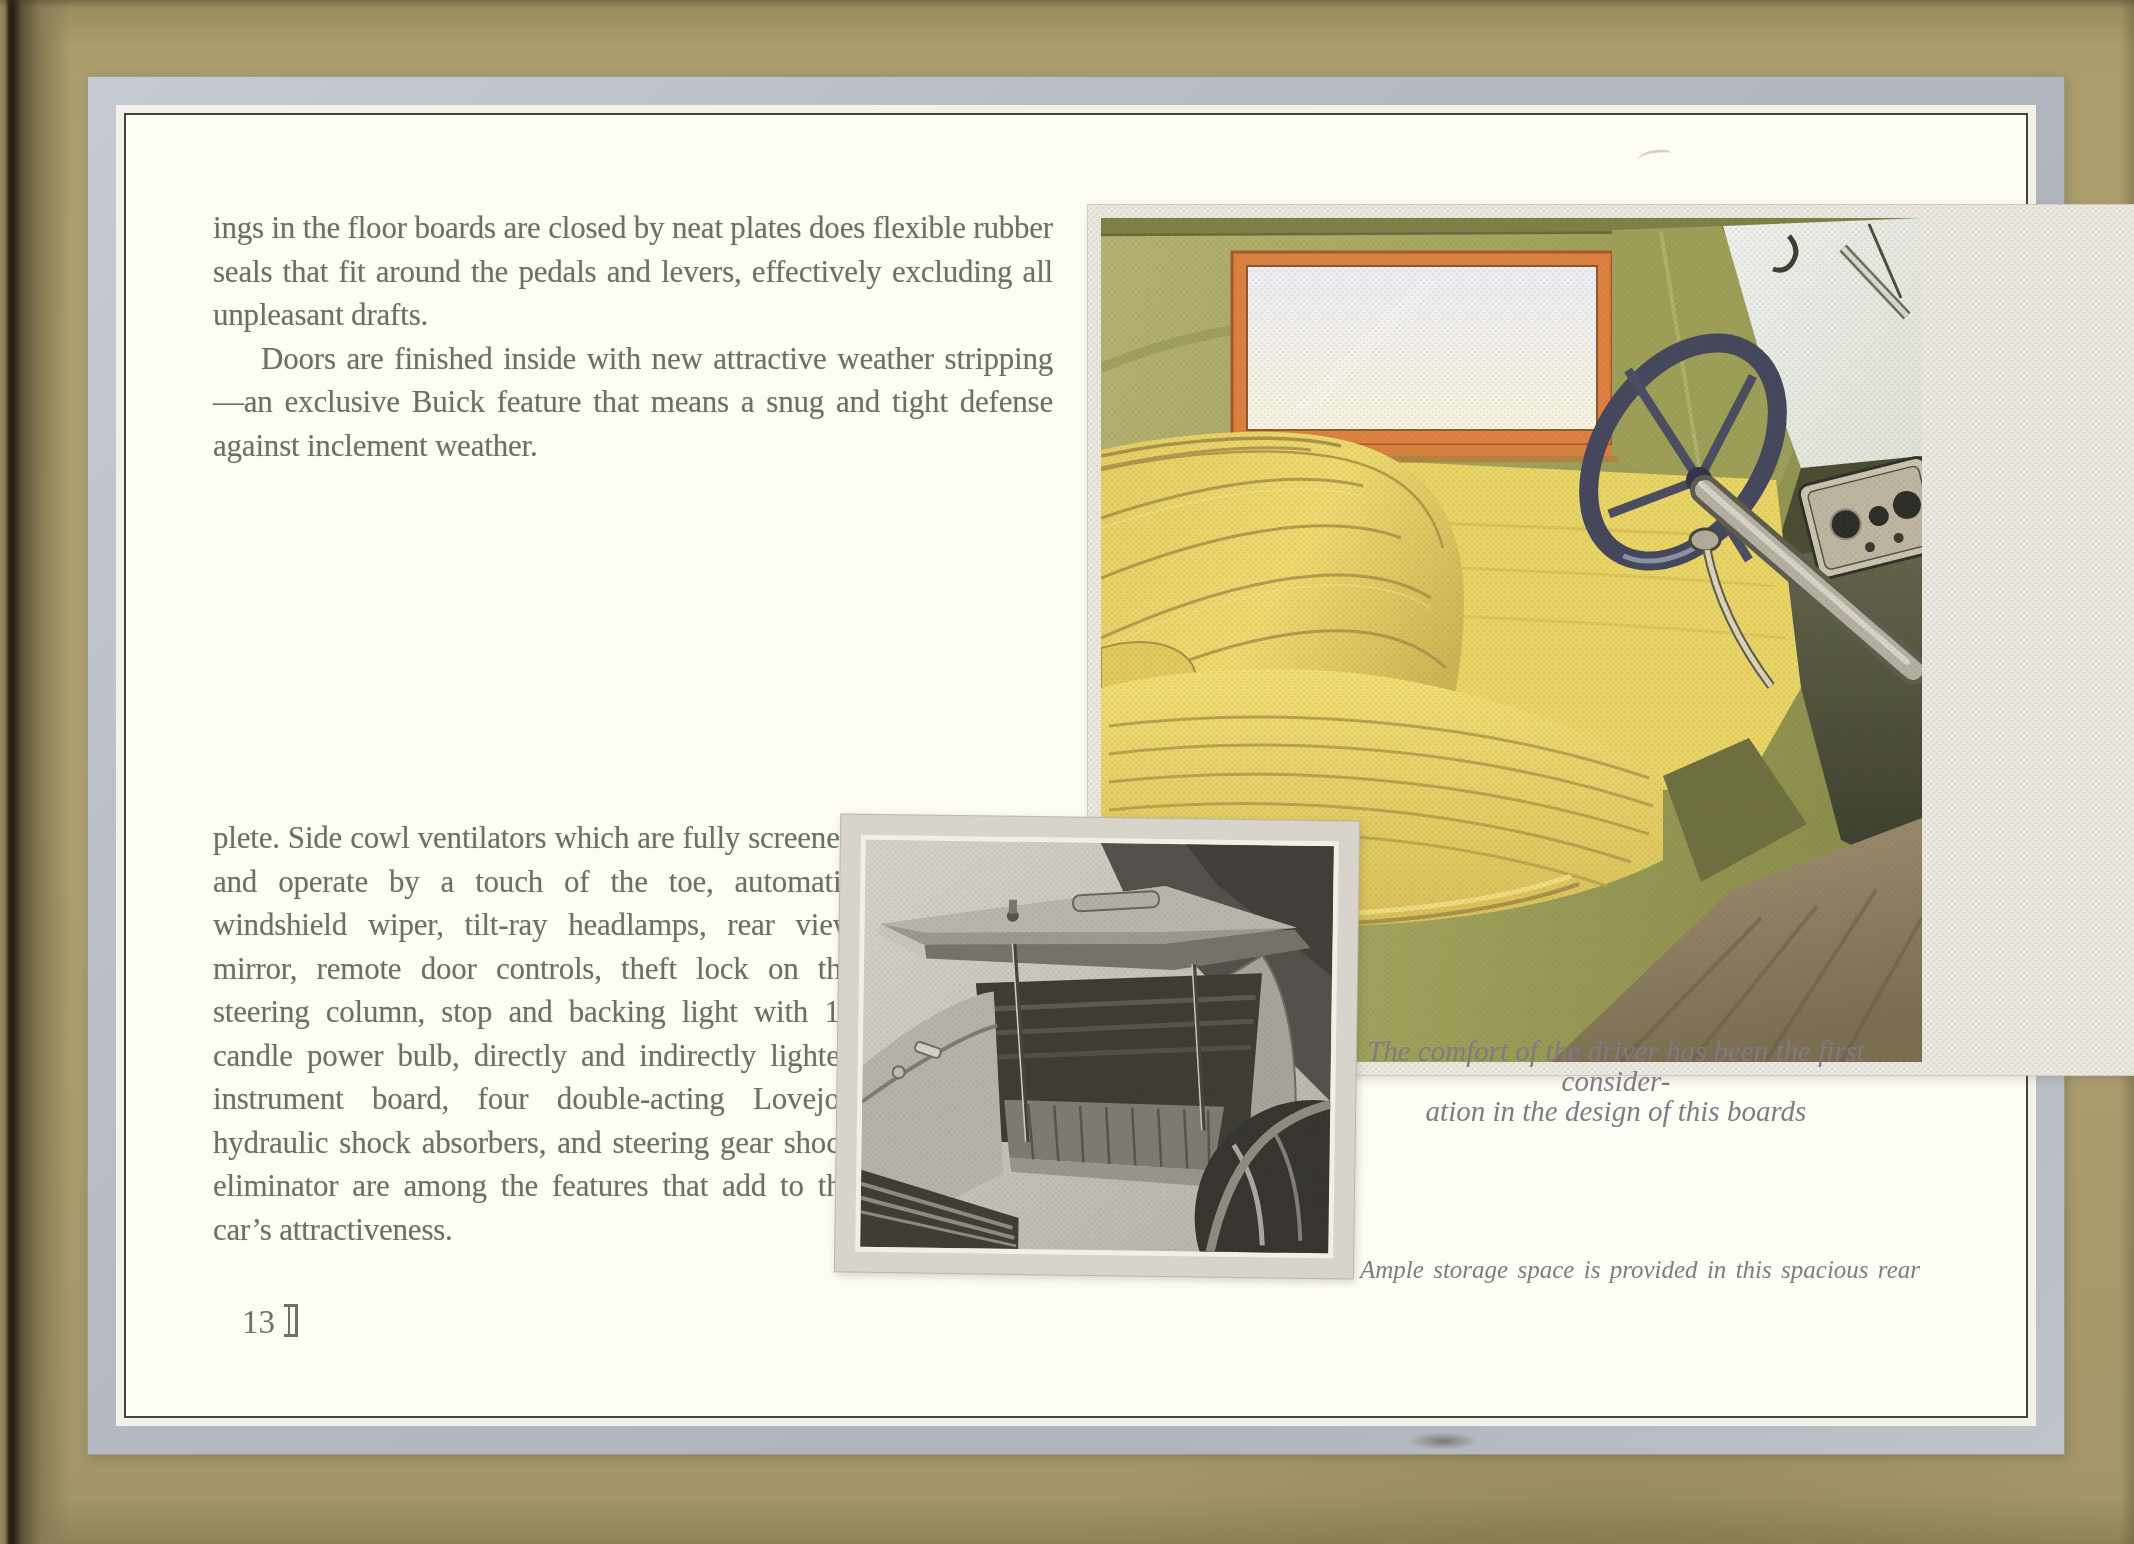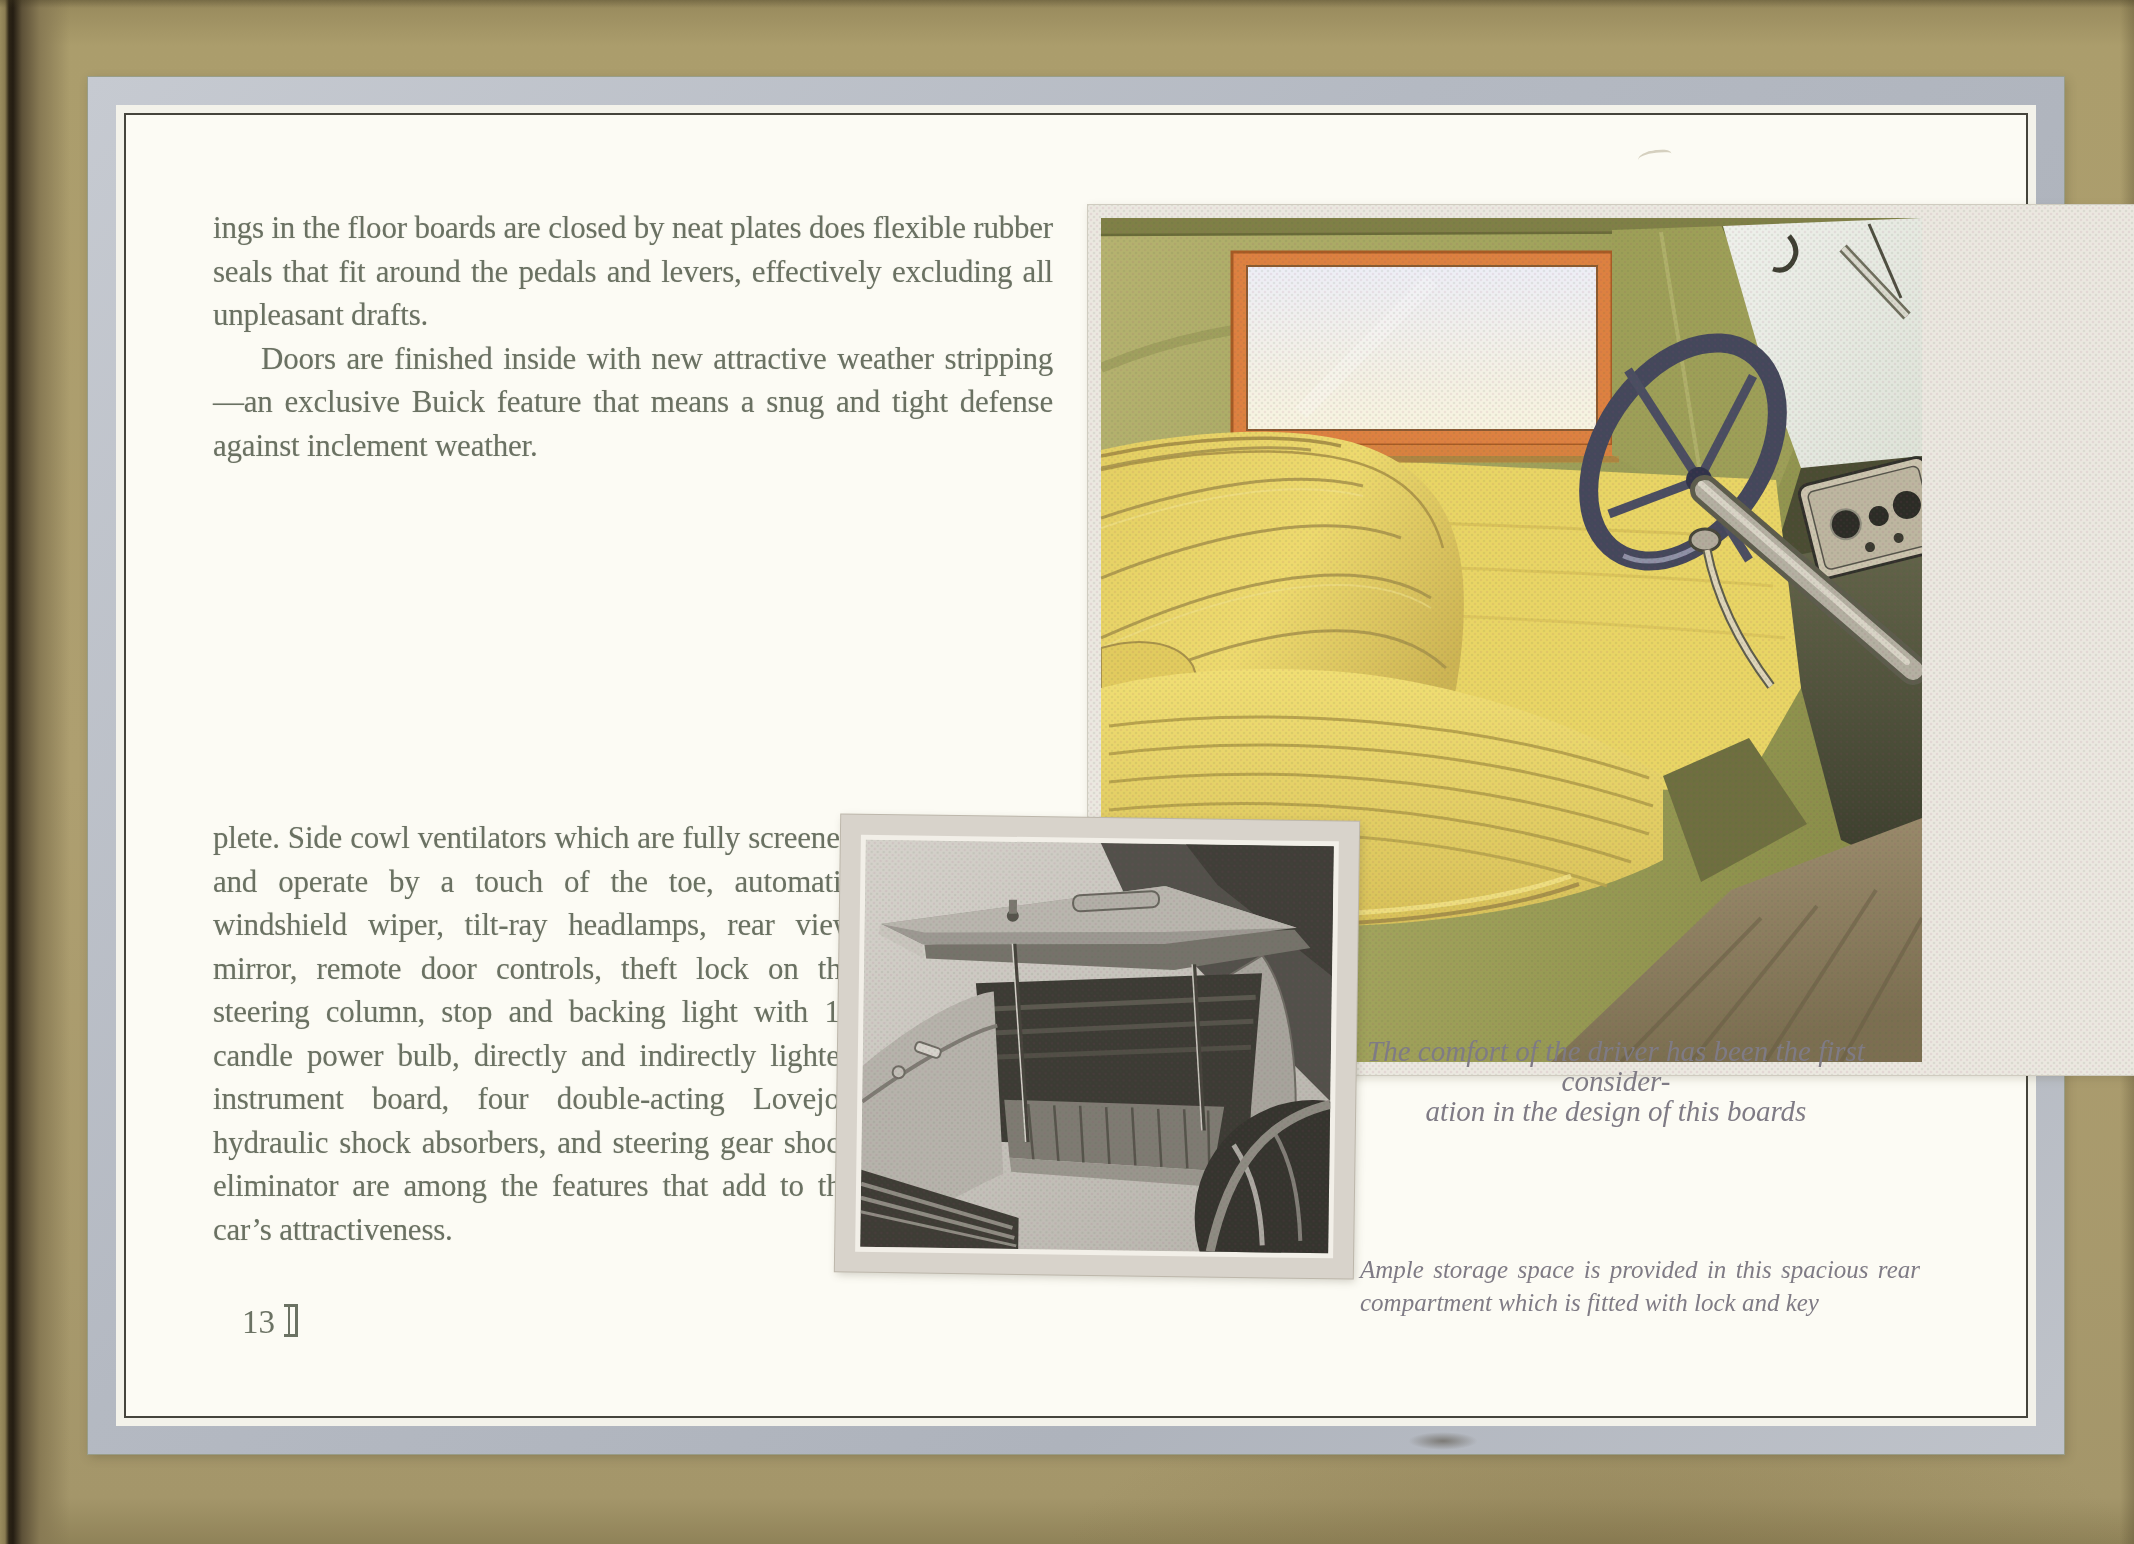--- a/index.html
+++ b/index.html
@@ -292,17 +292,16 @@
       </svg>
     </div>
   </div>
 
   <div class="caption caption-color">
     <span>The comfort of the driver has been the first consider-</span><br>
     <span>ation in the design of this boards</span>
   </div>
   <div class="caption caption-bw">
     <div class="jline">Ample storage space is provided in this spacious rear</div>
-    <div>compartment which is fitted with lock and key</div>
   </div>
 
   <div class="stain s1"></div>
 </div>
 
 </body></html>

